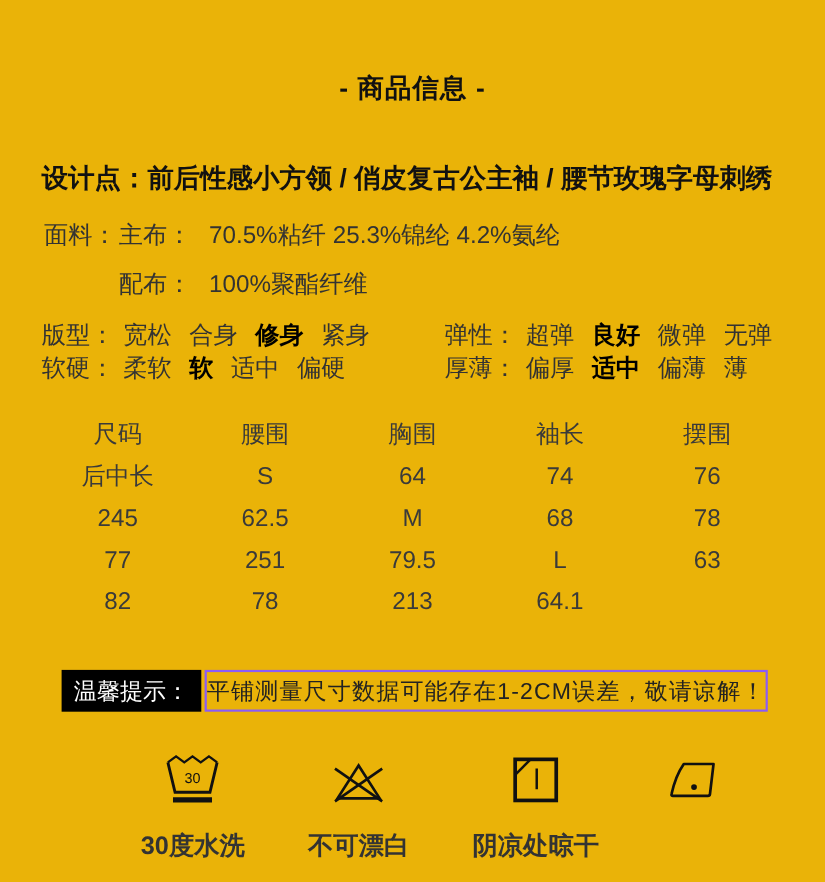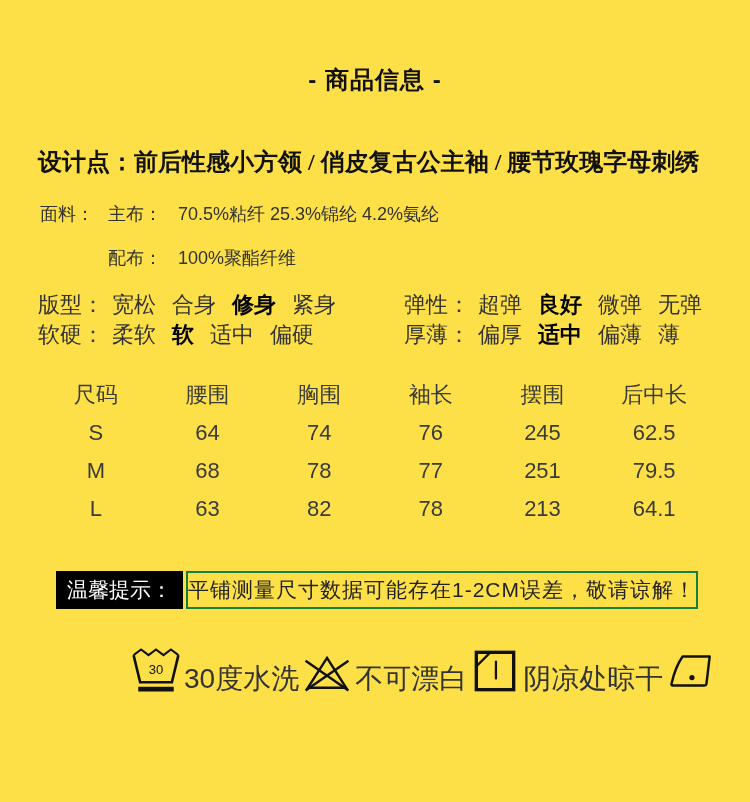--- a/index.html
+++ b/index.html
@@ -1,44 +1,43 @@
 <!DOCTYPE html>
 <html><head>
 <meta charset="utf-8">
 <style>
   html,body { margin:0; padding:0; background:#ffffff; }
   .page {
     position: relative;
     width: 750px;
     height: 802px;
-    background: #fde047;
+    background: #eab308;
     font-family: "Liberation Sans", "DejaVu Sans", sans-serif;
     color: #333333;
     overflow: hidden;
   }
   .title {
     padding-top: 64px;
     height: 30px;
     text-align: center;
     font-size: 24px;
     font-weight: bold;
     color: #111111;
     letter-spacing: 1px;
   }
   .design-line {
     margin: 52px 30px 0 38px;
     font-size: 24px;
     font-weight: bold;
     color: #111111;
     white-space: nowrap;
-    font-family: Liberation Serif, serif;
   }
   .fabric {
     margin: 14px 0 0 40px;
-    font-size: 18px;
+    font-size: 22px;
     line-height: 44px;
     color: #333333;
   }
   .fabric-line { display: flex; white-space: nowrap; }
   .fabric-head { width: 68px; flex: 0 0 68px; }
   .fabric-line.indent { padding-left: 68px; }
   .fabric-sub { margin-right: 16px; }
 
   .specs {
     margin: 10px 0 0 38px;
@@ -48,21 +47,21 @@
   }
   .spec-row { display: flex; align-items: baseline; white-space: nowrap; }
   .spec-label { margin-right: 8px; }
   .spec-opt { margin-right: 16px; color: #333333; }
   .spec-opt.sel { font-weight: bold; color: #000000; }
 
   .size-table {
     width: 670px;
     margin: 26px auto 0;
     display: grid;
-    grid-template-columns: repeat(6, 1fr);
+    grid-template-columns: repeat(5, 1fr);
     text-align: center;
     font-size: 22px;
     color: #3a3a3a;
   }
   .size-cell { height: 38px; line-height: 38px; }
 
   .notice {
     margin: 43px 0 0 56px;
     width: 579px;
     height: 38px;
@@ -74,45 +73,46 @@
   .notice-label {
     background: #000000;
     color: #ffffff;
     display: flex;
     align-items: center;
     padding: 0 11px;
   }
   .notice-box {
     flex: 1;
     margin-left: 3px;
-    border: 2px solid #15803d;
+    border: 2px solid #8b5cf6;
     display: flex;
     align-items: center;
     justify-content: center;
     color: #222222;
     letter-spacing: 1px;
   }
 
   .care {
     margin: 34px 0 0 128px;
     width: 530px;
     display: flex;
     justify-content: space-between;
     align-items: flex-start;
   }
-  .care-item { display: flex; flex-direction: row; align-items: center; }
+  .care-item { display: flex; flex-direction: column; align-items: center; }
   .care-item svg { width: 56px; height: 56px; display: block; }
   .care-item svg * { stroke: #111111; fill: none; }
   .care-item svg text { fill: #111111; stroke: none; font-family: "Liberation Sans","DejaVu Sans",sans-serif; }
   .care-item svg .dotfill { fill: #111111; stroke: none; }
   .care-label {
     margin-top: 16px;
-    font-size: 28px;
+    font-size: 23px;
     color: #333333;
     white-space: nowrap;
+    font-weight: bold;
   }
 </style>
 </head>
 <body>
 
 <div class="page">
 
   <div class="title">- 商品信息 -</div>
 
   <div class="design-line">

